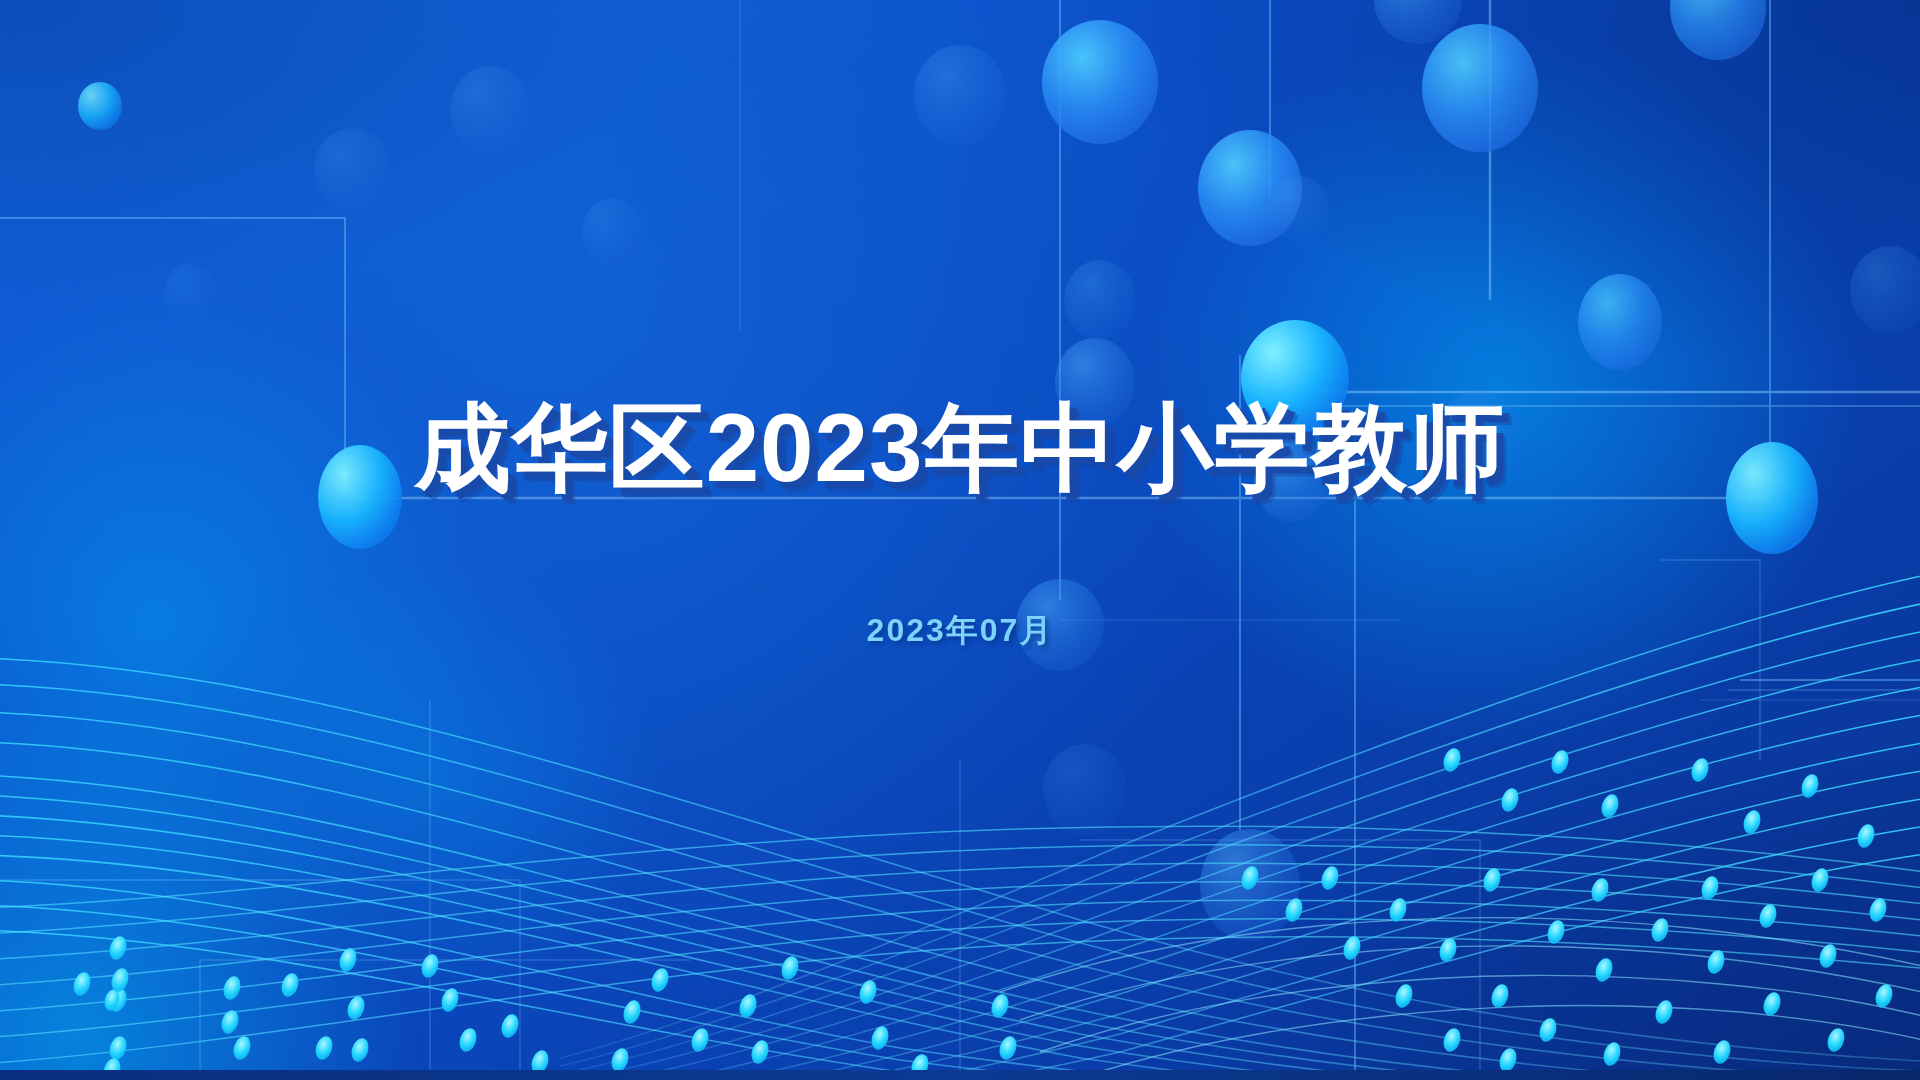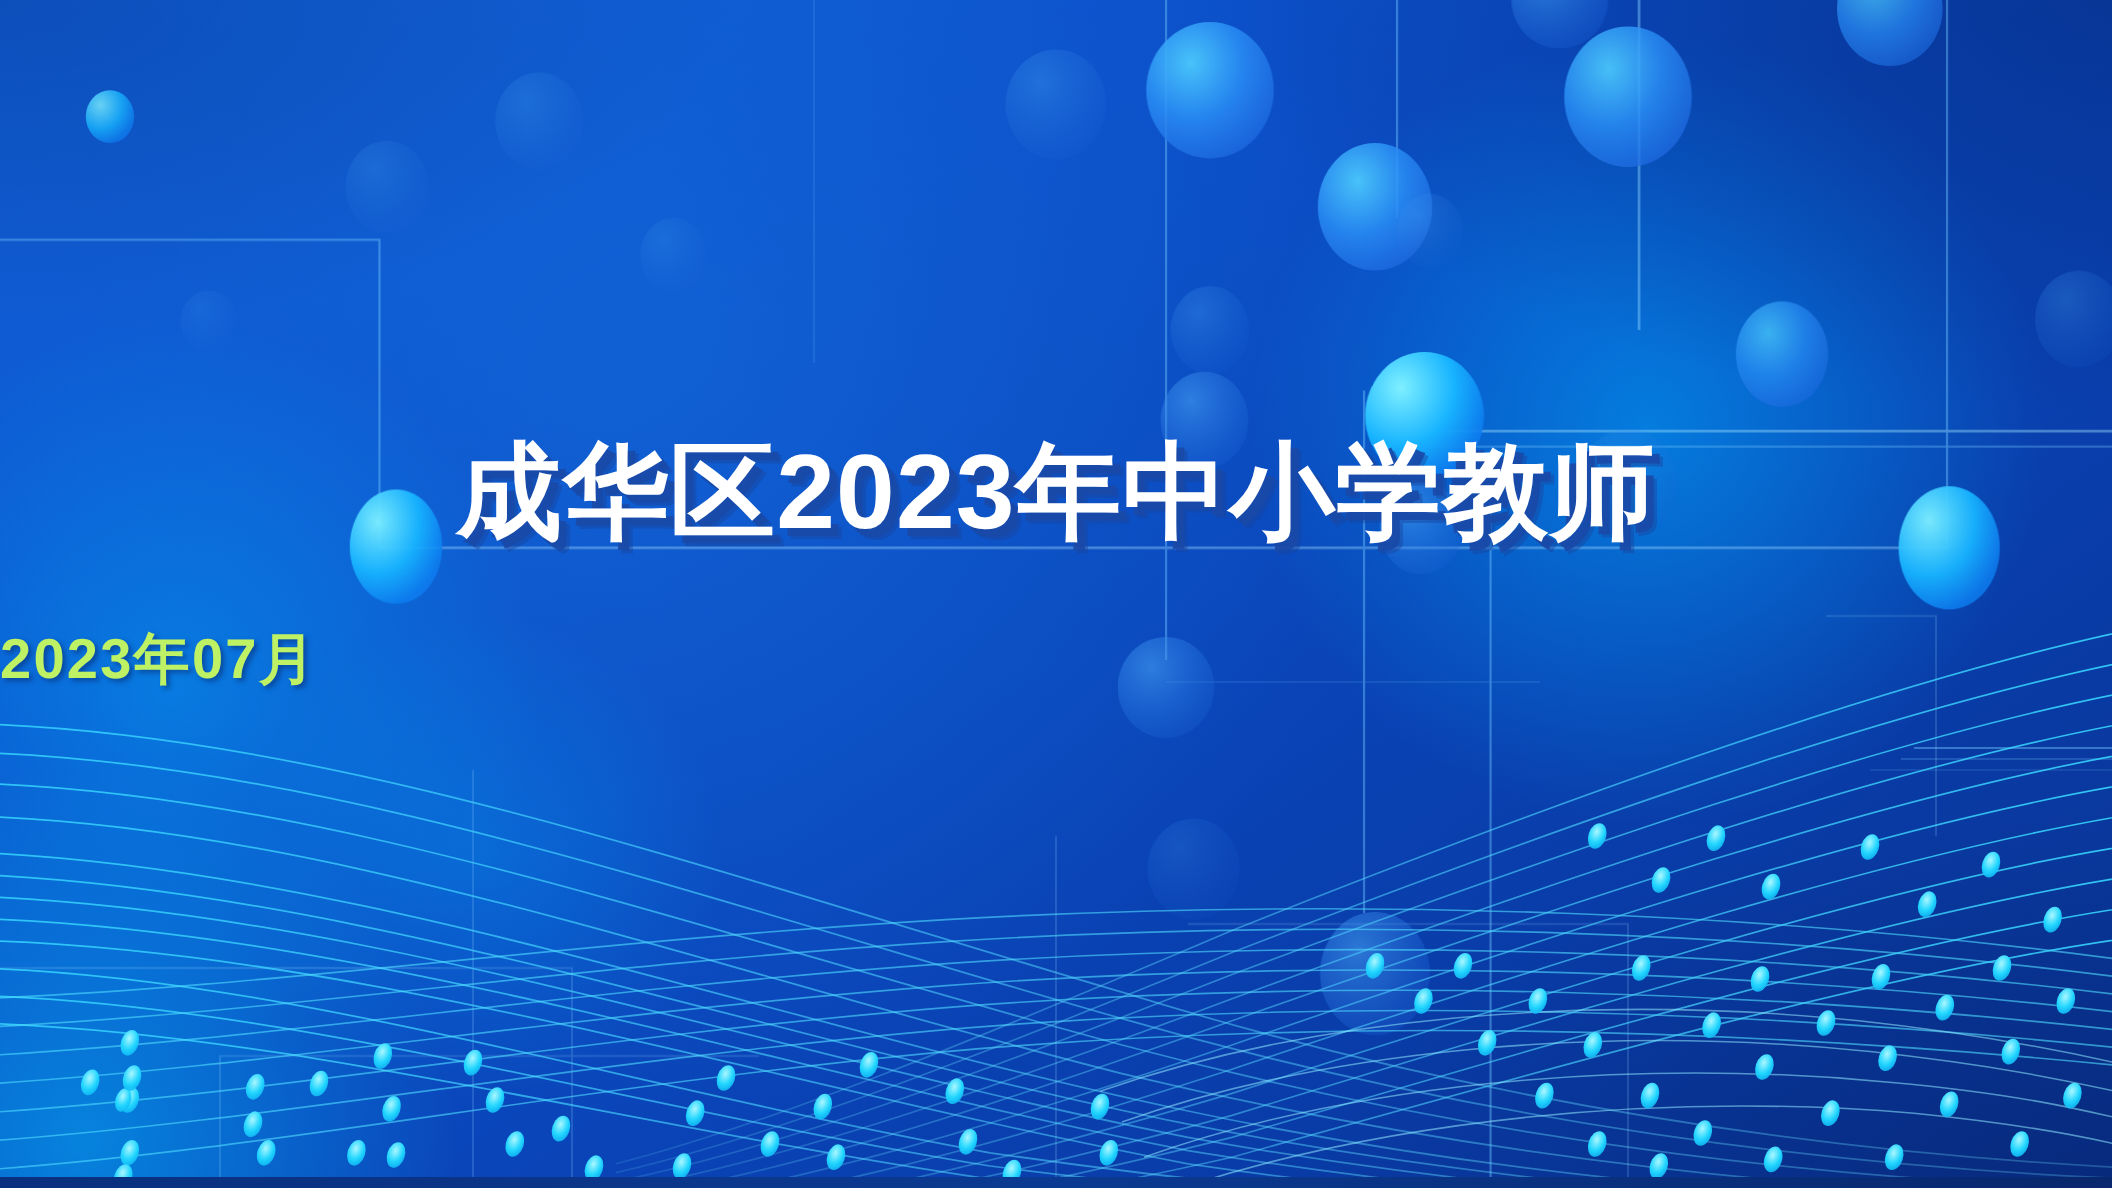--- a/index.html
+++ b/index.html
@@ -45,20 +45,21 @@
 
   
   .content {
     position: absolute;
     left: 0;
     top: 0;
     width: 1920px;
     height: 860px;
     display: flex;
     flex-direction: column;
+    align-items: center;
     justify-content: flex-start;
     pointer-events: none;
   }
 
   .title-wrap {
     margin-top: 388px;
     text-align: center;
     width: 100%;
   }
 
@@ -69,23 +70,23 @@
     font-weight: bold;
     letter-spacing: 1px;
     line-height: 1.26;
     text-shadow:
       7px 7px 0px rgba(26,74,168,0.92),
       10px 10px 0px rgba(24,68,158,0.45);
     white-space: nowrap;
   }
 
   .subtitle {
-    margin-top: 56px;
-    color: #bef264;
-    font-size: 51px;
+    margin-top: 100px;
+    color: #7dd3fc;
+    font-size: 32px;
     font-weight: bold;
     letter-spacing: 2px;
     text-shadow: 3px 3px 5px rgba(8,40,110,0.55);
   }
 
   .bottom-bar {
     position: absolute;
     left: 0;
     bottom: 0;
     width: 1920px;

